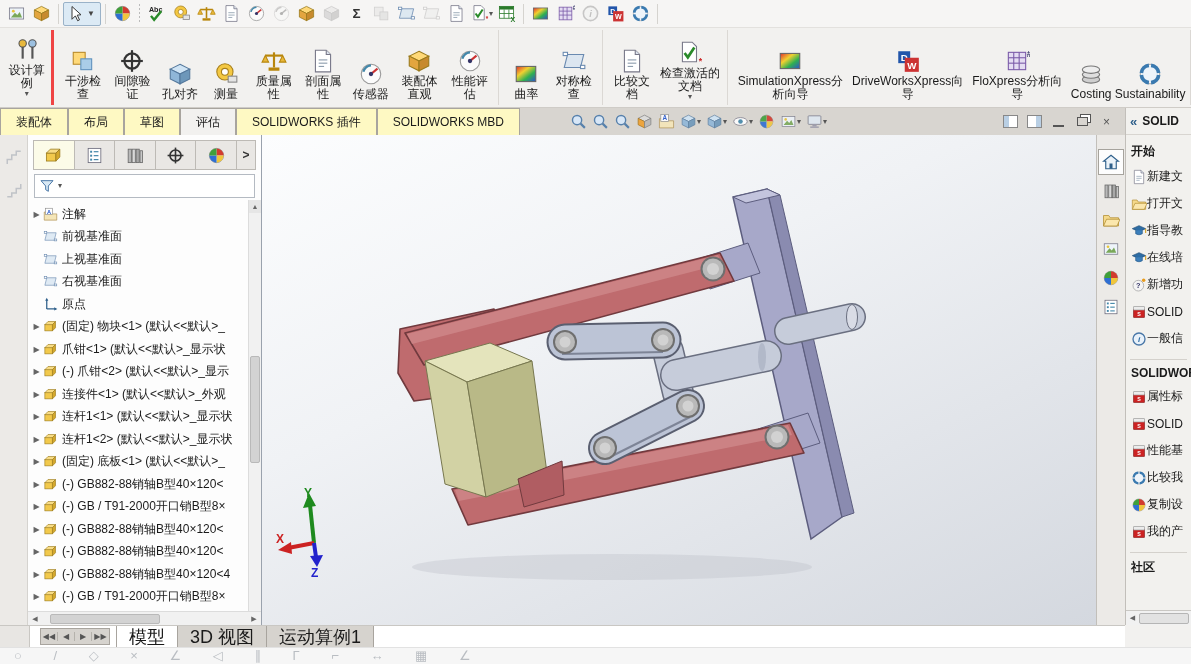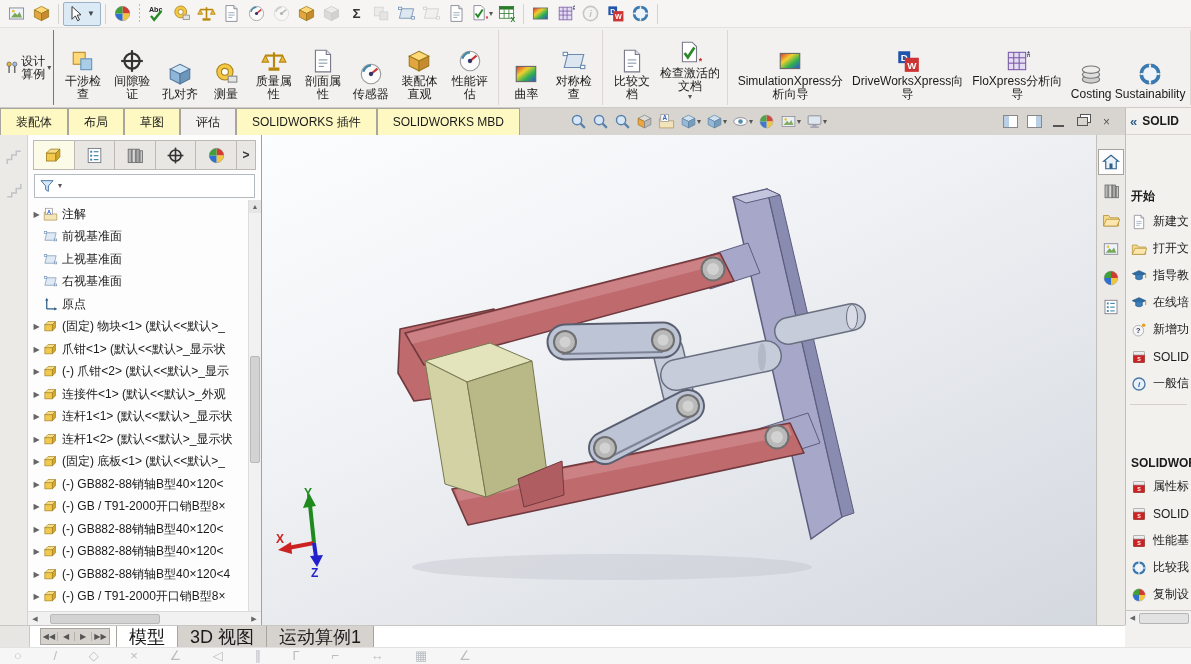--- a/index.html
+++ b/index.html
@@ -13,21 +13,21 @@
   .tb-btn { width:25px; height:24px; display:flex; align-items:center; justify-content:center; border-radius:2px; }
   .tb-btn svg { width:19px; height:19px; }
   .tb-sel { display:flex; align-items:center; border:1px solid #9ab2c8; background:#dceaf5; border-radius:2px; height:24px; padding:0 2px; }
   .tb-sel .caret { font-size:8px; color:#444; padding:0 3px; }
   .grayed { opacity:.35; filter:grayscale(1); }
   .vsep { width:1px; height:20px; background:#d5d3cf; margin:0 4px; }
   .vsep.dotted { background:repeating-linear-gradient(#bbb 0 2px,transparent 2px 4px); }
 
   
   .ribbon { position:absolute; left:0; top:28px; width:1191px; height:80px; background:#f2f1ef; display:flex; align-items:stretch; padding:2px 0 2px 2px; border-bottom:1px solid #cfccc7; }
-  .rtall { width:54px; display:flex; flex-direction:row; align-items:center; justify-content:center; border-right:1px solid #ef4444; padding:2px; }
+  .rtall { width:54px; display:flex; flex-direction:column; align-items:center; justify-content:center; border-right:3px solid #ef4444; padding:2px; }
   .rtall svg { width:26px; height:26px; }
   .rtall .rlabel { margin-top:1px; }
   .rgroup { display:flex; align-items:flex-end; padding:3px 4px; border-right:1px solid #dbd8d4; }
   .ritem { display:flex; flex-direction:column; align-items:center; min-width:46px; padding:1px 2px; }
   .ritem svg { width:26px; height:26px; flex:none; }
   .rlabel { font-size:12px; line-height:13px; text-align:center; max-width:50px; margin-top:1px; }
   .rlabel.wide { max-width:64px; }
   .rlabel.en { max-width:118px; }
   .caret-s { font-size:8px; color:#555; line-height:8px; }
 
@@ -76,22 +76,22 @@
   
   .tpstrip { position:absolute; left:1096px; top:135px; width:29px; height:490px; background:#eceae7; border-left:1px solid #c2bfba; display:flex; flex-direction:column; align-items:center; padding-top:14px; gap:3px; }
   .tp-tab { width:26px; height:26px; display:flex; align-items:center; justify-content:center; border:1px solid transparent; }
   .tp-tab.active { background:#fdfdfd; border-color:#a6a39d; }
   .tp-tab svg { width:18px; height:18px; }
 
   .taskpane { position:absolute; left:1125px; top:108px; width:66px; height:517px; background:#f2f1ee; border-left:1px solid #c2bfba; overflow:hidden; display:flex; flex-direction:column; }
   .tp-header { height:27px; display:flex; align-items:center; gap:5px; padding:0 4px; border-bottom:1px solid #d8d5d0; font-weight:bold; white-space:nowrap; }
   .tp-header .chev { color:#2e5f8a; font-size:13px; }
   .tp-body { flex:1; padding-top:2px; overflow:hidden; }
-  .tp-h { font-weight:bold; padding:6px 5px 3px 5px; white-space:nowrap;margin-top:45px; }
-  .tp-item { display:flex; align-items:center; height:27px; padding-left:5px; white-space:nowrap; gap:6px; }
+  .tp-h { font-weight:bold; padding:6px 5px 3px 5px; white-space:nowrap; }
+  .tp-item { display:flex; align-items:center; height:27px; padding-left:5px; white-space:nowrap; gap:0; }
   .tp-item svg { width:16px; height:16px; flex:none; }
   .tp-sep { border-top:1px solid #d4d1cc; margin:7px 4px 0 4px; }
   .tp-hsb { height:15px; background:#f1f1f1; border-top:1px solid #c9c7c3; display:flex; align-items:center; }
   .tp-hsb .sb-a { width:13px; font-size:7px; color:#666; text-align:center; }
   .tp-hsb .thumb { flex:1; height:11px; background:#e2e2e2; border:1px solid #b5b5b5; border-radius:2px; margin-right:2px; }
 
   
   .btabs { position:absolute; left:0; top:625px; width:1125px; height:22px; background:#ffffff; border-top:1px solid #c9c7c3; display:flex; align-items:stretch; }
   .btabs .stub { width:30px; background:#e8e6e3; border-right:1px solid #c9c7c3; }
   .bnav { display:flex; align-items:center; background:#d6d3ce; border:1px solid #a8a49e; margin:2px 6px 2px 10px; }

